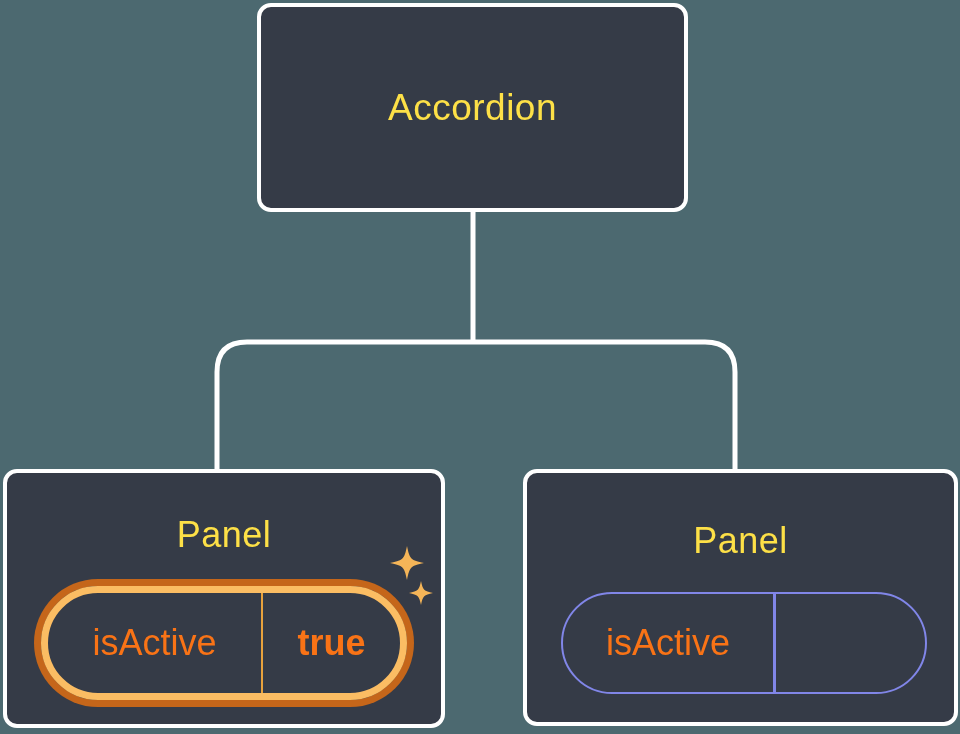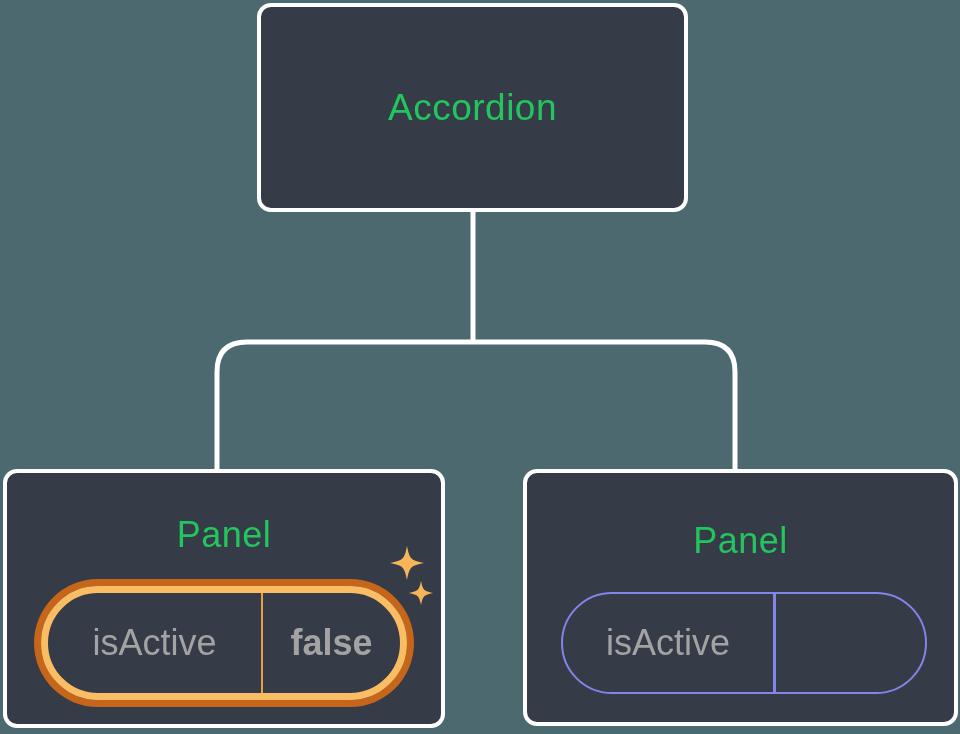--- a/index.html
+++ b/index.html
@@ -25,21 +25,21 @@
     position: absolute;
     background: #353B47;
     border: 4px solid #FFFFFF;
     border-radius: 14px;
     box-sizing: border-box;
   }
   .node-title {
     position: absolute;
     left: 0; right: 0;
     text-align: center;
-    color: #22c55e;
+    color: #fde047;
     font-size: 36px;
     font-weight: 500;
     letter-spacing: 0.5px;
     white-space: nowrap;
   }
   .node-accordion {
     left: 257px; top: 3px;
     width: 431px; height: 209px;
     display: flex;
     align-items: center;
@@ -73,21 +73,21 @@
   }
   .pill-inactive {
     left: 34px; top: 119px;
     width: 366px; height: 102px;
     border: 2.5px solid #8186E8;
   }
   .pill .seg {
     display: flex;
     align-items: center;
     justify-content: center;
-    color: #a3a3a3;
+    color: #f97316;
     font-size: 36px;
     white-space: nowrap;
   }
   .pill-active .seg-name { width: 213px; }
   .pill-active .seg-value { flex: 1; font-weight: 700; }
   .pill-inactive .seg-name { width: 210px; }
   .pill-inactive .seg-value { flex: 1; }
   .pill .divider {
     align-self: stretch;
     flex: 0 0 auto;
@@ -107,21 +107,21 @@
 
   <div class="node node-accordion">
     <span class="node-title">Accordion</span>
   </div>
 
   <div class="node node-panel-left">
     <span class="node-title">Panel</span>
     <div class="pill pill-active">
       <span class="seg seg-name">isActive</span>
       <span class="divider"></span>
-      <span class="seg seg-value">false</span>
+      <span class="seg seg-value">true</span>
     </div>
   </div>
 
   <div class="node node-panel-right">
     <span class="node-title">Panel</span>
     <div class="pill pill-inactive">
       <span class="seg seg-name">isActive</span>
       <span class="divider"></span>
     </div>
   </div>

